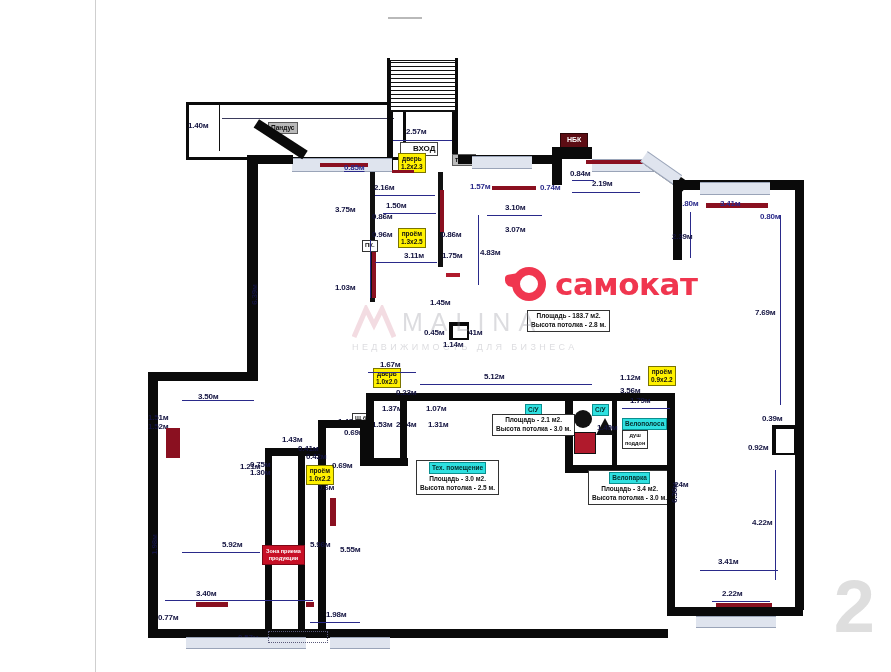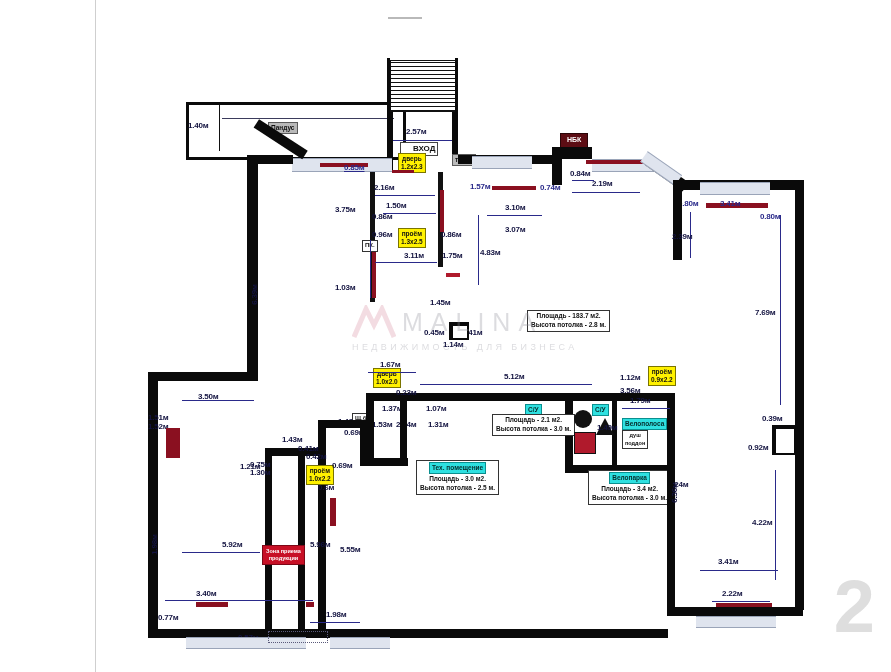--- a/index.html
+++ b/index.html
@@ -167,39 +167,46 @@
   <div class="dlabel" style="left:672px;top:232px;">2.39м</div>
   <div class="dimv blue" style="left:780px;top:215px;height:190px;"></div>
   <div class="dlabel" style="left:755px;top:308px;">7.69м</div>
   <div class="dlabel" style="left:762px;top:414px;">0.39м</div>
   <div class="dlabel" style="left:748px;top:443px;">0.92м</div>
   <div class="wall" style="left:772px;top:425px;width:24px;height:30px;"></div>
   <div class="wallfill" style="left:775px;top:428px;width:18px;height:24px;border-width:1px;"></div>
   <div class="dimv blue" style="left:775px;top:470px;height:110px;"></div>
   <div class="dlabel" style="left:752px;top:518px;">4.22м</div>
 
+  <div id="logo">
+    <span class="mark">
+      <span class="ring"></span>
+        <span class="tail"></span>
+    </span>
+    <span class="word">самокат</span>
+  </div>
   <div class="roombox" style="left:527px;top:310px;">
     <div>Площадь -  183.7 м2.</div>
     <div>Высота потолка -  2.8 м.</div>
   </div>
 
   <div class="wm" id="wm-malina">
     <div style="display:flex;align-items:center;gap:6px;">
       <svg width="44" height="34" viewBox="0 0 44 34">
         <path d="M2 32 L14 4 L22 20 L30 4 L42 32" stroke="#d98fa0" stroke-width="5" fill="none"></path>
       </svg>
       <span class="mtitle">MALINA</span>
     </div>
     <div class="msub">НЕДВИЖИМОСТЬ ДЛЯ БИЗНЕСА</div>
   </div>
   <div class="wm" id="wm-num">2</div>
 
   <div class="wall" style="left:366px;top:393px;width:228px;height:8px;"></div>
   <div class="dimh blue" style="left:420px;top:384px;width:172px;"></div>
-  <div class="dlabel" style="left:504px;top:372px;">5.12м</div>
+  <div class="dlabel" style="left:484px;top:372px;">5.12м</div>
 
   <div class="tag yellow" style="left:373px;top:368px;">
     <div>дверь</div>
     <div>1.0х2.0</div>
   </div>
   <div class="dimh blue" style="left:368px;top:372px;width:48px;"></div>
   <div class="dlabel" style="left:380px;top:360px;">1.67м</div>
   <div class="dlabel" style="left:396px;top:388px;">0.23м</div>
   <div class="dlabel" style="left:382px;top:404px;">1.37м</div>
   <div class="dlabel" style="left:426px;top:404px;">1.07м</div>

